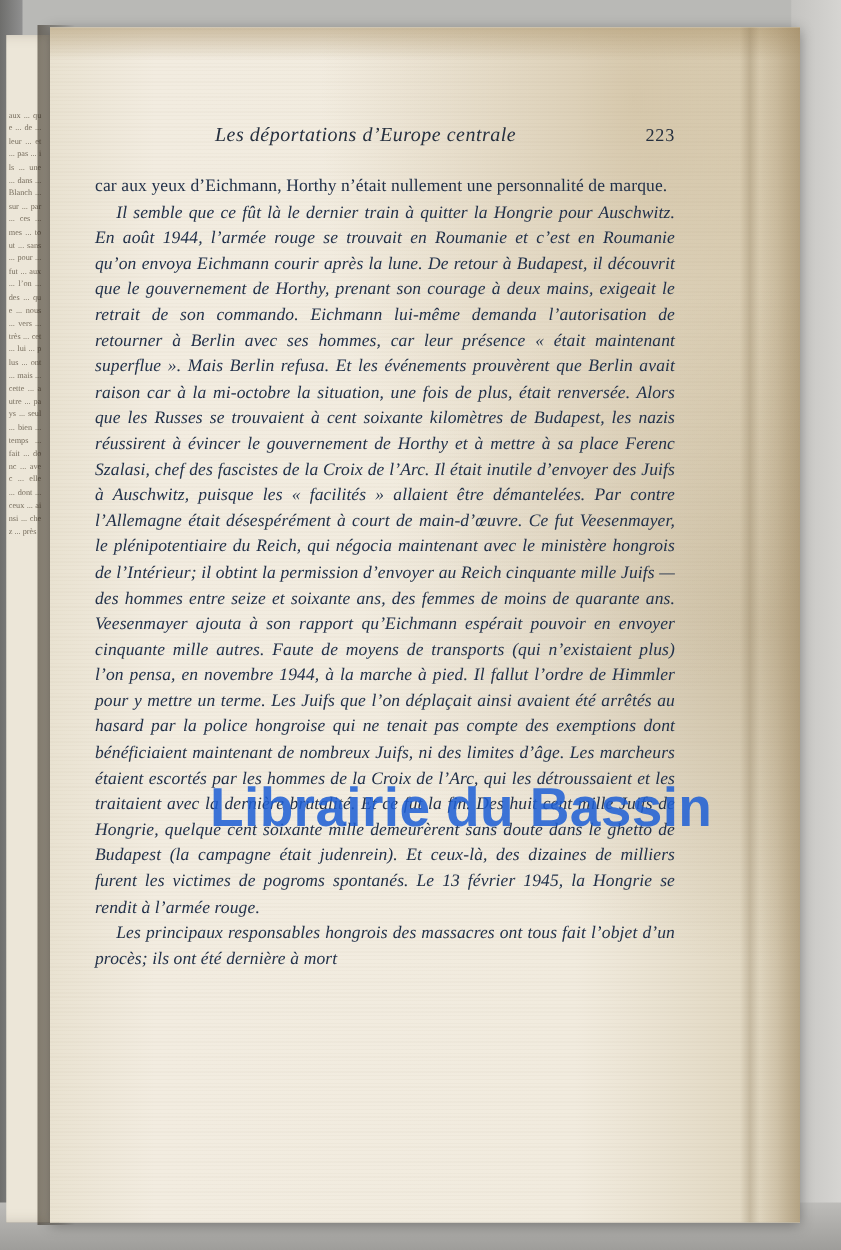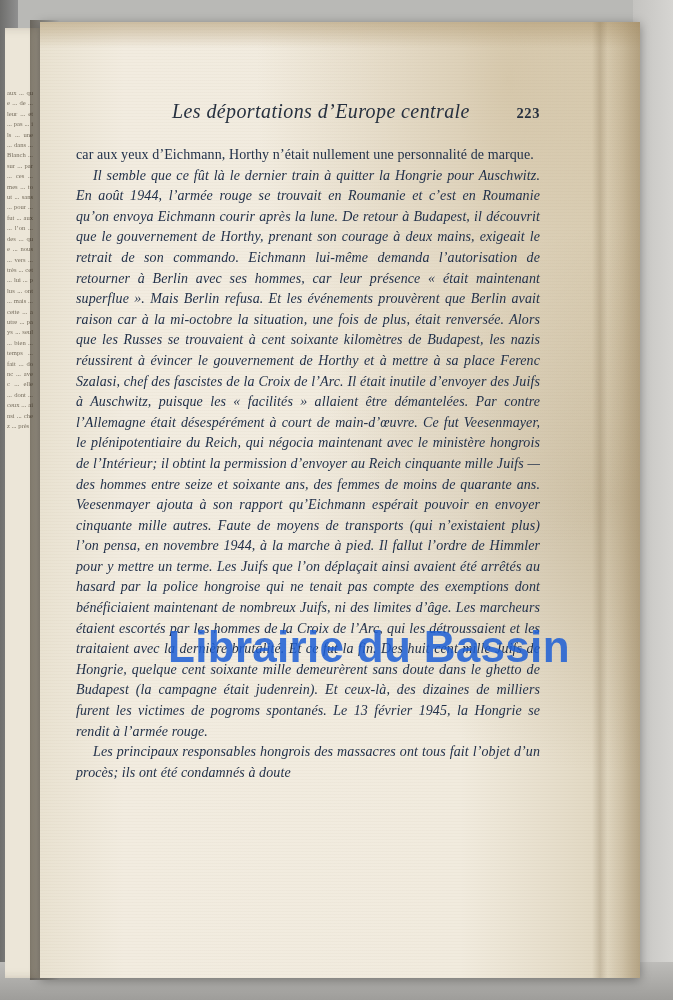--- a/index.html
+++ b/index.html
@@ -107,28 +107,28 @@
 
   .running-head {
     display: flex;
     align-items: baseline;
     justify-content: space-between;
     margin-bottom: 22px;
     color: #26303f;
   }
   .rh-title {
     font-style: italic;
-    font-size: 20px;
+    font-size: 16px;
     letter-spacing: .4px;
     margin-left: 96px;
   }
   .rh-page {
     font-size: 14.5px;
     letter-spacing: .6px;
-    font-weight: 700;
+    font-weight: 400;
   }
 
   p.body {
     margin: 0;
     color: #22314a;
     font-size: 14px;
     line-height: 20.6px;
     text-align: justify;
     text-justify: inter-word;
     letter-spacing: .1px;
@@ -183,20 +183,20 @@
 
     <div class="text-col">
 
       <div class="running-head">
         <span class="rh-title">Les déportations d’Europe centrale</span>
         <span class="rh-page">223</span>
       </div>
 
       <p class="body">car aux yeux d’Eichmann, Horthy n’était nullement une personnalité de marque.</p>
       <p class="body indent">Il semble que ce fût là le dernier train à quitter la Hongrie pour Auschwitz. En août 1944, l’armée rouge se trouvait en Roumanie et c’est en Roumanie qu’on envoya Eichmann courir après la lune. De retour à Budapest, il découvrit que le gouvernement de Horthy, prenant son courage à deux mains, exigeait le retrait de son commando. Eichmann lui-même demanda l’autorisation de retourner à Berlin avec ses hommes, car leur présence « était maintenant superflue ». Mais Berlin refusa. Et les événements prouvèrent que Berlin avait raison car à la mi-octobre la situation, une fois de plus, était renversée. Alors que les Russes se trouvaient à cent soixante kilomètres de Budapest, les nazis réussirent à évincer le gouvernement de Horthy et à mettre à sa place Ferenc Szalasi, chef des fascistes de la Croix de l’Arc. Il était inutile d’envoyer des Juifs à Auschwitz, puisque les « facilités » allaient être démantelées. Par contre l’Allemagne était désespérément à court de main-d’œuvre. Ce fut Veesenmayer, le plénipotentiaire du Reich, qui négocia maintenant avec le ministère hongrois de l’Intérieur; il obtint la permission d’envoyer au Reich cinquante mille Juifs — des hommes entre seize et soixante ans, des femmes de moins de quarante ans. Veesenmayer ajouta à son rapport qu’Eichmann espérait pouvoir en envoyer cinquante mille autres. Faute de moyens de transports (qui n’existaient plus) l’on pensa, en novembre 1944, à la marche à pied. Il fallut l’ordre de Himmler pour y mettre un terme. Les Juifs que l’on déplaçait ainsi avaient été arrêtés au hasard par la police hongroise qui ne tenait pas compte des exemptions dont bénéficiaient maintenant de nombreux Juifs, ni des limites d’âge. Les marcheurs étaient escortés par les hommes de la Croix de l’Arc, qui les détroussaient et les traitaient avec la dernière brutalité. Et ce fut la fin. Des huit cent mille Juifs de Hongrie, quelque cent soixante mille demeurèrent sans doute dans le ghetto de Budapest (la campagne était judenrein). Et ceux-là, des dizaines de milliers furent les victimes de pogroms spontanés. Le 13 février 1945, la Hongrie se rendit à l’armée rouge.</p>
-      <p class="body indent">Les principaux responsables hongrois des massacres ont tous fait l’objet d’un procès; ils ont été condamnés à doute</p>
+      <p class="body indent">Les principaux responsables hongrois des massacres ont tous fait l’objet d’un procès; ils ont été dernière à mort</p>
 
     </div>
 
     <div class="watermark">Librairie du Bassin</div>
   </div>
 
 </div>
 
 </body></html>

